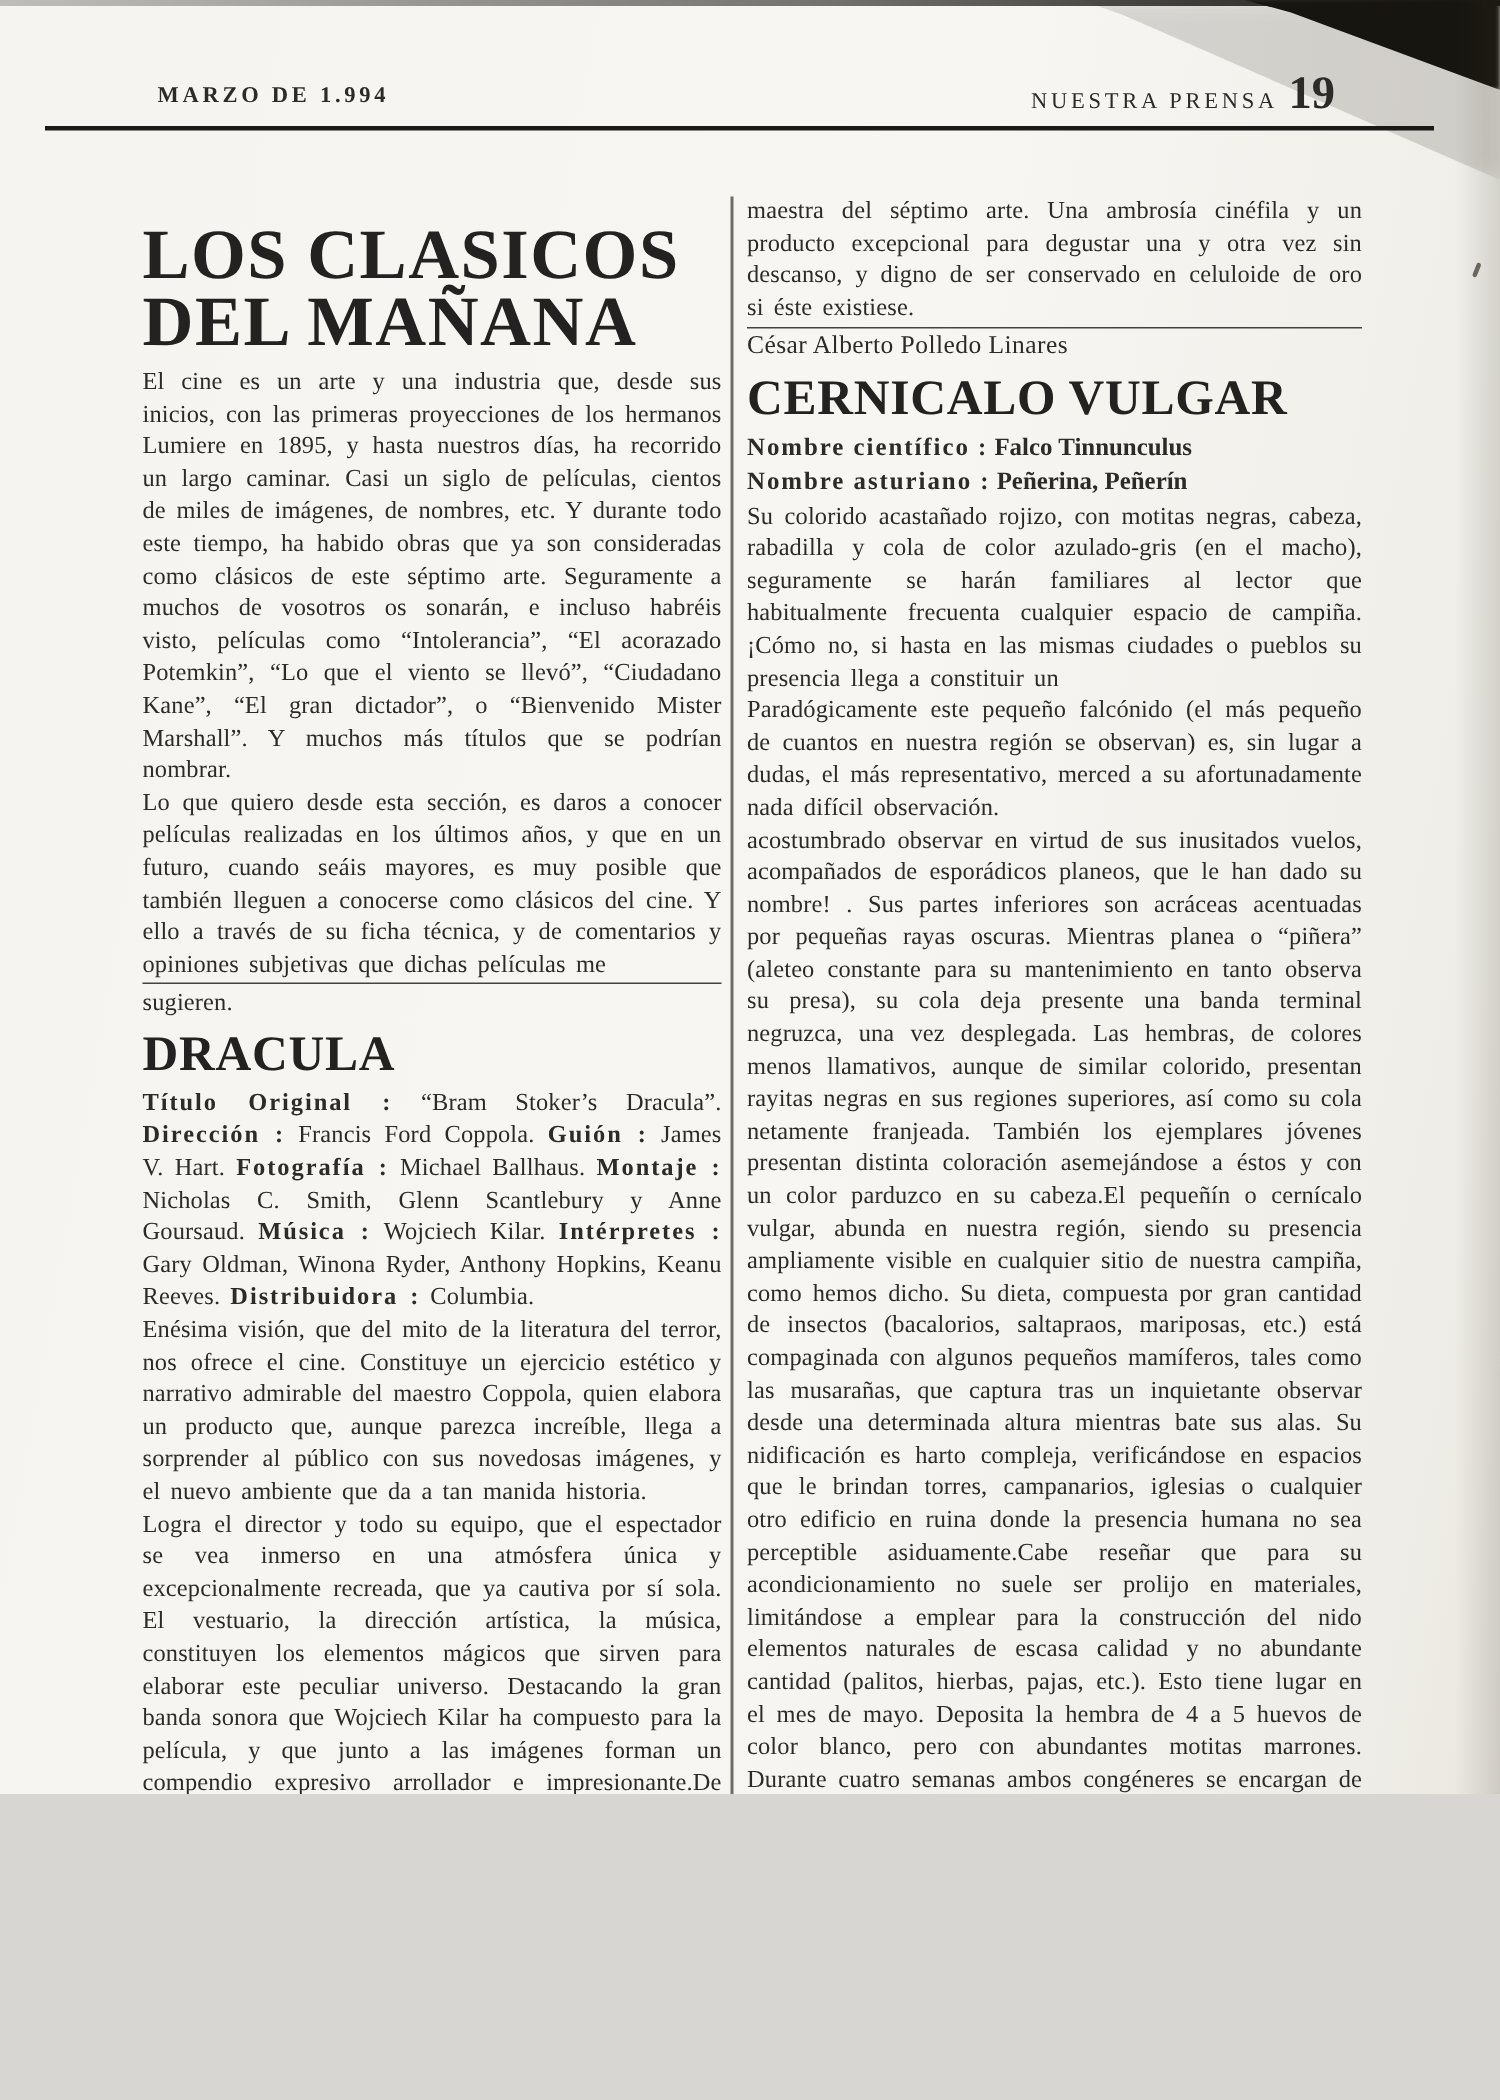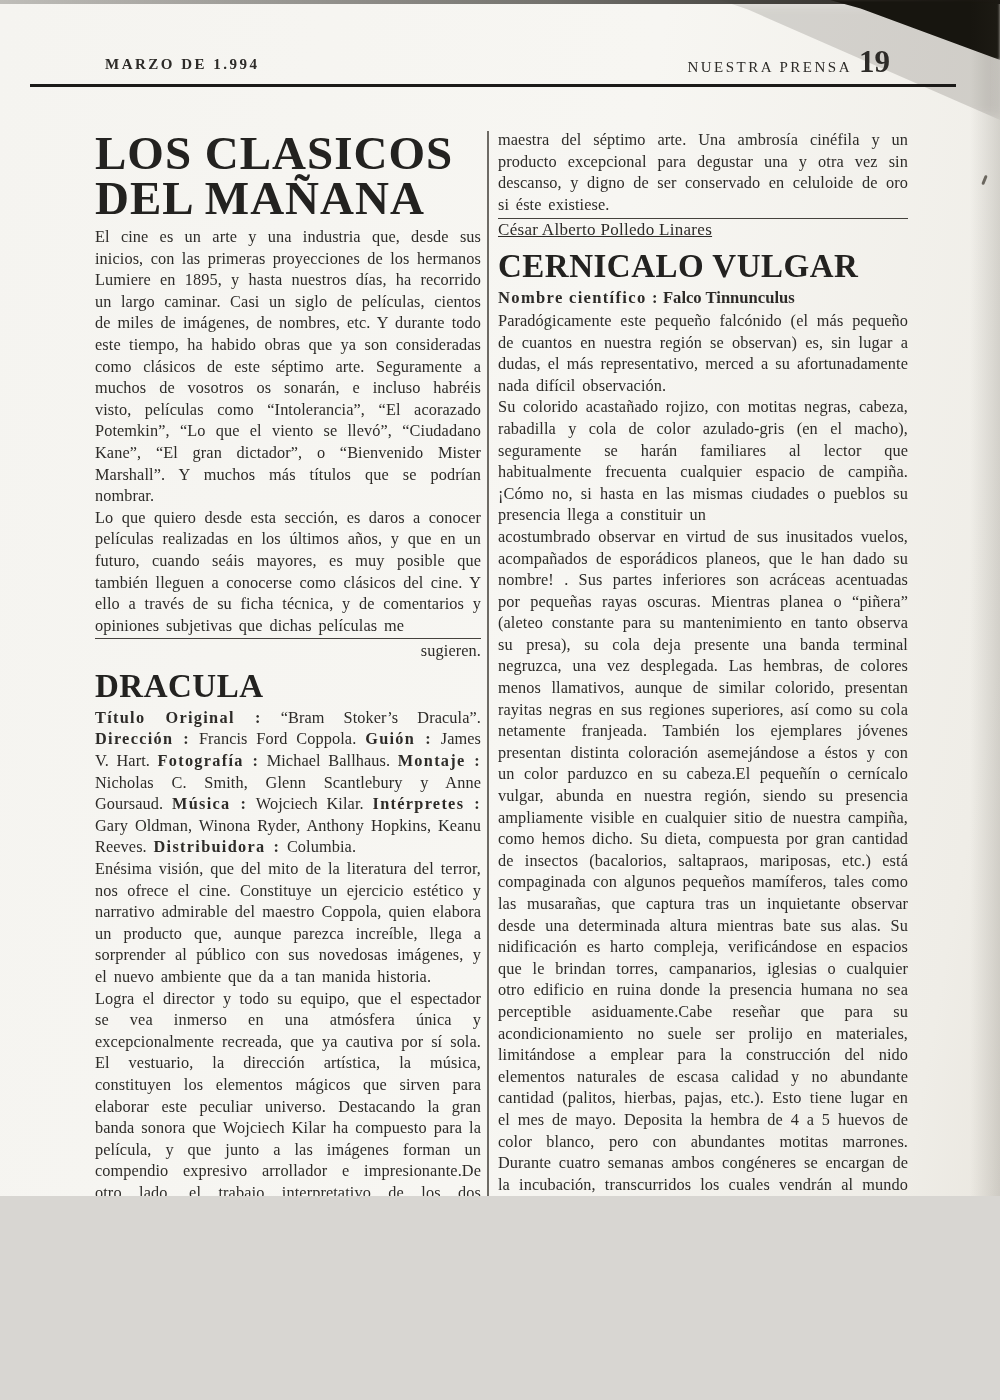--- a/index.html
+++ b/index.html
@@ -26,29 +26,29 @@
   .pub-name { font-size:15px; font-weight:normal; letter-spacing:2.5px; }
   .page-number { font-size:31px; font-weight:bold; }
   .header-rule { position:absolute; left:30px; top:84px; width:926px; height:3px; background:#1b1a18; }
 
   .gutter { position:absolute; left:487px; top:131px; width:1.5px; height:1250px; background:#6e6b65; }
   .bottom-rule { position:absolute; left:62px; top:1382px; width:886px; height:2px; background:#3d3a36; }
 
   .col-left  { position:absolute; left:95px;  top:131px; width:386px; }
   .col-right { position:absolute; left:498px; top:129px; width:410px; }
 
-  .title { margin:0 0 5px 0; font-size:47px; line-height:45px; font-weight:bold; letter-spacing:1px; color:#232220; }
+  .title { margin:17px 0 5px 0; font-size:47px; line-height:45px; font-weight:bold; letter-spacing:1px; color:#232220; }
   .title span { display:block; }
   h2.section { margin:5px 0 2px 0; font-size:33px; line-height:38px; font-weight:bold; letter-spacing:.5px; color:#232220; }
 
   p.body { margin:0; text-align:justify; font-size:16.3px; line-height:21.6px; word-spacing:2.6px; letter-spacing:.1px; }
-  p.body.tail { text-align:right; }
+  p.body.tail { text-align:left; }
   .inline-rule { border-top:1.6px solid #45423d; margin:2px 0 1px 0; }
   .byline-rule { border-top:1.6px solid #45423d; margin:3px 0 0 0; }
-  .byline { margin:1px 0 7px 0; font-size:17px; letter-spacing:.3px;text-decoration:underline; }
+  .byline { margin:1px 0 7px 0; font-size:17px; letter-spacing:.3px; }
 
   .credits b, .fact b { letter-spacing:1.3px; }
   .fact { font-size:16.6px; line-height:22.6px; font-weight:bold; }
   .fact .val { font-weight:normal; font-weight:bold; } 
   .fact b { font-weight:bold; }
 </style>
 </head>
 <body>
 
 <div class="page">
@@ -85,19 +85,20 @@
     <p class="body">Logra el director y todo su equipo, que el espectador se vea inmerso en una atmósfera única y excepcionalmente recreada, que ya cautiva por sí sola. El vestuario, la dirección artística, la música, constituyen los elementos mágicos que sirven para elaborar este peculiar universo. Destacando la gran banda sonora que Wojciech Kilar ha compuesto para la película, y que junto a las imágenes forman un compendio expresivo arrollador e impresionante.De otro lado, el trabajo interpretativo de los dos protagonistas es magnífico. Tanto el camaleónico Gary Oldman, transformándose en todas las personalidades de Drácula. Y la encantadora Winona Ryder, que elabora un espléndido papel entre mujer dulce y frágil a veces, y decidida y fuerte otras. Secundados, perfectamente, ambos por actores que cumplen, sobresaliendo la actuación de Anthony Hopkins como el enigmático y extravagante Doctor Van Helsing. Pero todo lo anterior se rinde, y no son más que meros instrumentos para contar una historia de amor. De un amor que recorre “océanos de tiempo” para acabar sin tener final y sobrevivir más allá de la muerte. Todo ello aderezado con los toques de terror correspondientes a una película así. Con todo esto, nos encontramos ante una verdadera obra</p>
   </div>
 
   <div class="col-right">
     <p class="body">maestra del séptimo arte. Una ambrosía cinéfila y un producto excepcional para degustar una y otra vez sin descanso, y digno de ser conservado en celuloide de oro si éste existiese.</p>
     <div class="byline-rule"></div>
     <p class="byline">César Alberto Polledo Linares</p>
 
     <h2 class="section">CERNICALO VULGAR</h2>
     <div class="fact"><b>Nombre científico :</b><span class="val"> Falco Tinnunculus</span></div>
+    <div class="fact"><b>Nombre asturiano :</b><span class="val"> Peñerina, Peñerín</span></div>
 
+    <p class="body">Su colorido acastañado rojizo, con motitas negras, cabeza, rabadilla y cola de color azulado-gris (en el macho), seguramente se harán familiares al lector que habitualmente frecuenta cualquier espacio de campiña. ¡Cómo no, si hasta en las mismas ciudades o pueblos su presencia llega a constituir un</p>
     <p class="body">Paradógicamente este pequeño falcónido (el más pequeño de cuantos en nuestra región se observan) es, sin lugar a dudas, el más representativo, merced a su afortunadamente nada difícil observación.</p>
-    <p class="body">Su colorido acastañado rojizo, con motitas negras, cabeza, rabadilla y cola de color azulado-gris (en el macho), seguramente se harán familiares al lector que habitualmente frecuenta cualquier espacio de campiña. ¡Cómo no, si hasta en las mismas ciudades o pueblos su presencia llega a constituir un</p>
     <p class="body">acostumbrado observar en virtud de sus inusitados vuelos, acompañados de esporádicos planeos, que le han dado su nombre! . Sus partes inferiores son acráceas acentuadas por pequeñas rayas oscuras. Mientras planea o “piñera” (aleteo constante para su mantenimiento en tanto observa su presa), su cola deja presente una banda terminal negruzca, una vez desplegada. Las hembras, de colores menos llamativos, aunque de similar colorido, presentan rayitas negras en sus regiones superiores, así como su cola netamente franjeada. También los ejemplares jóvenes presentan distinta coloración asemejándose a éstos y con un color parduzco en su cabeza.El pequeñín o cernícalo vulgar, abunda en nuestra región, siendo su presencia ampliamente visible en cualquier sitio de nuestra campiña, como hemos dicho. Su dieta, compuesta por gran cantidad de insectos (bacalorios, saltapraos, mariposas, etc.) está compaginada con algunos pequeños mamíferos, tales como las musarañas, que captura tras un inquietante observar desde una determinada altura mientras bate sus alas. Su nidificación es harto compleja, verificándose en espacios que le brindan torres, campanarios, iglesias o cualquier otro edificio en ruina donde la presencia humana no sea perceptible asiduamente.Cabe reseñar que para su acondicionamiento no suele ser prolijo en materiales, limitándose a emplear para la construcción del nido elementos naturales de escasa calidad y no abundante cantidad (palitos, hierbas, pajas, etc.). Esto tiene lugar en el mes de mayo. Deposita la hembra de 4 a 5 huevos de color blanco, pero con abundantes motitas marrones. Durante cuatro semanas ambos congéneres se encargan de la incubación, transcurridos los cuales vendrán al mundo los polluelos que han de abandonar su nido transcurrido aproximadamente un mes. Este pequeño pero eficaz falcónido es un excelente contribuyente al bienestar campestre aniquilando, después de sus gráciles acrobacias, gran cantidad de insectos altamente dañinos para el campo y el hombre. Por último, cabe reseñar, que nuestro querido cernícalo no deja de ser, pese a su notoria  vistosidad, otro de los falcónidos que llegan a nuestra región en época migratoria, durante las estaciones frías, lo que acarrea un gran número de víctimas en sus prolongados intentos merced a la diversidad de factores que en su</p>
   </div>
 
 </div>
 
 </body></html>

